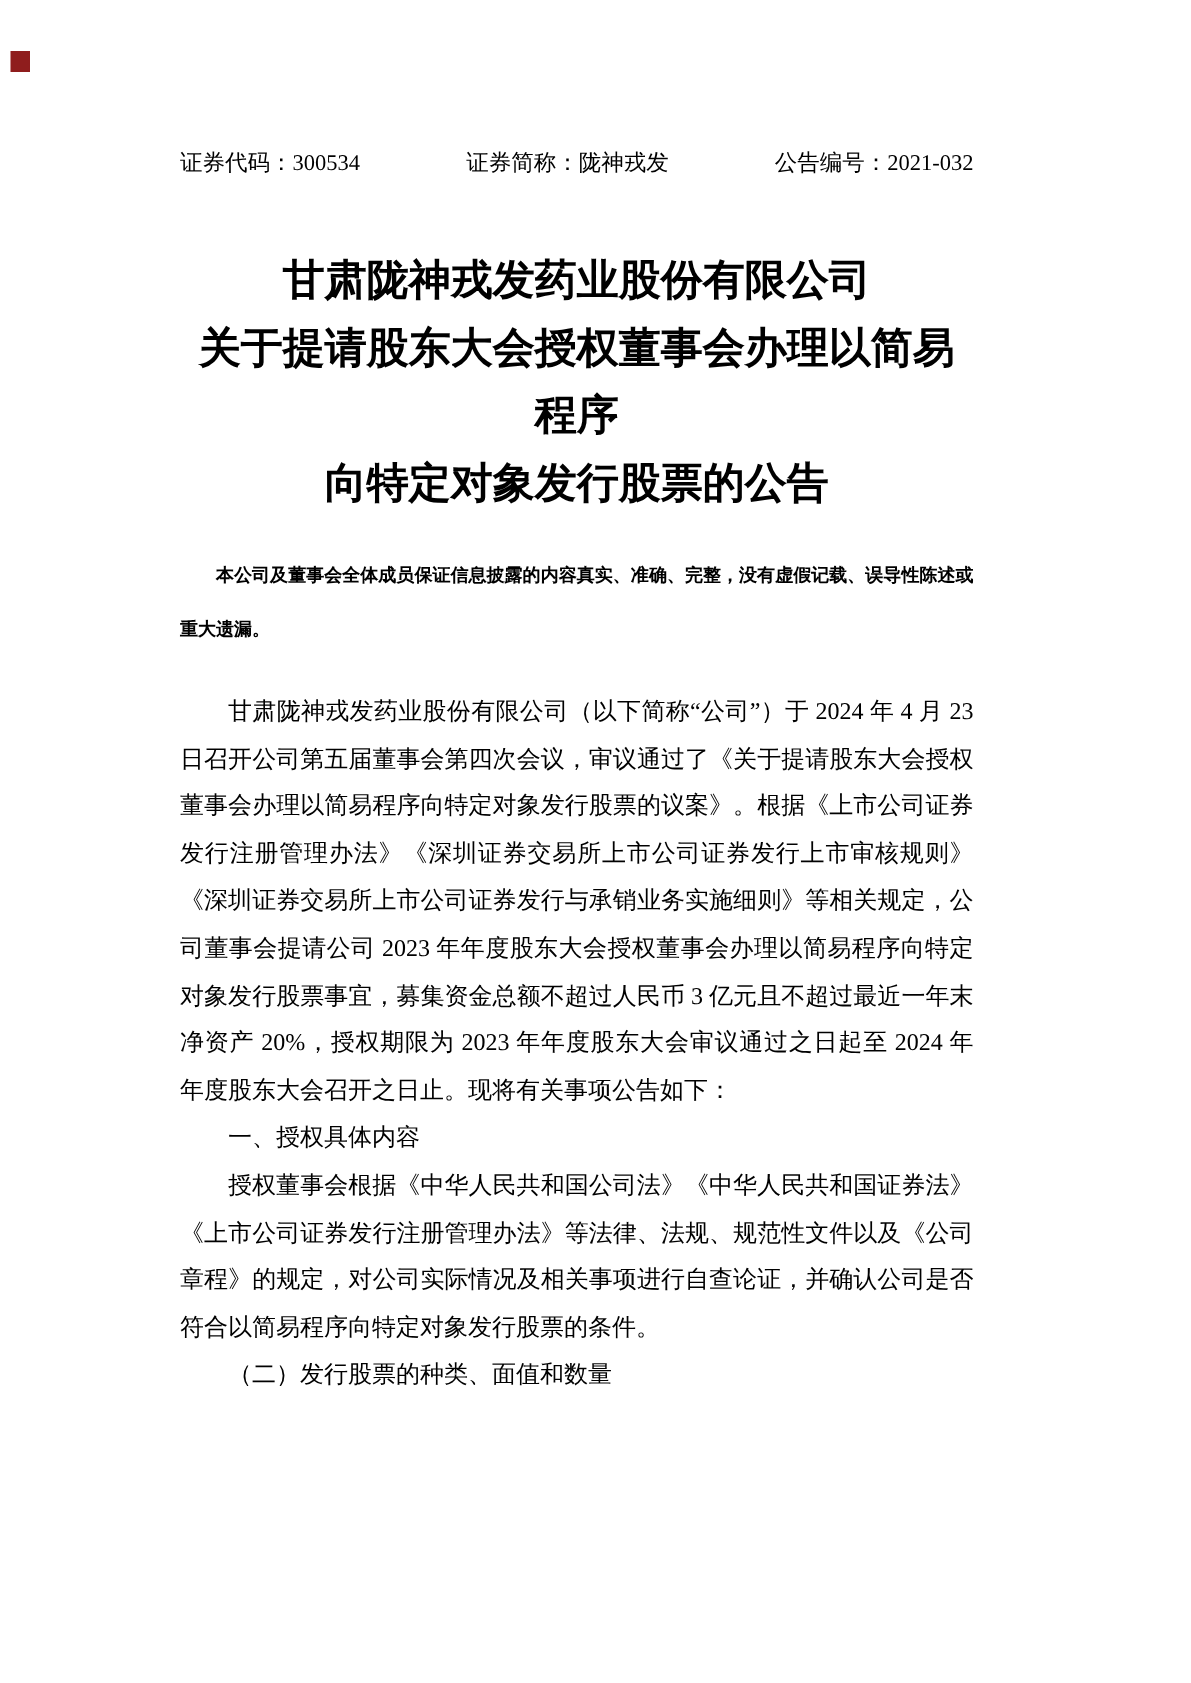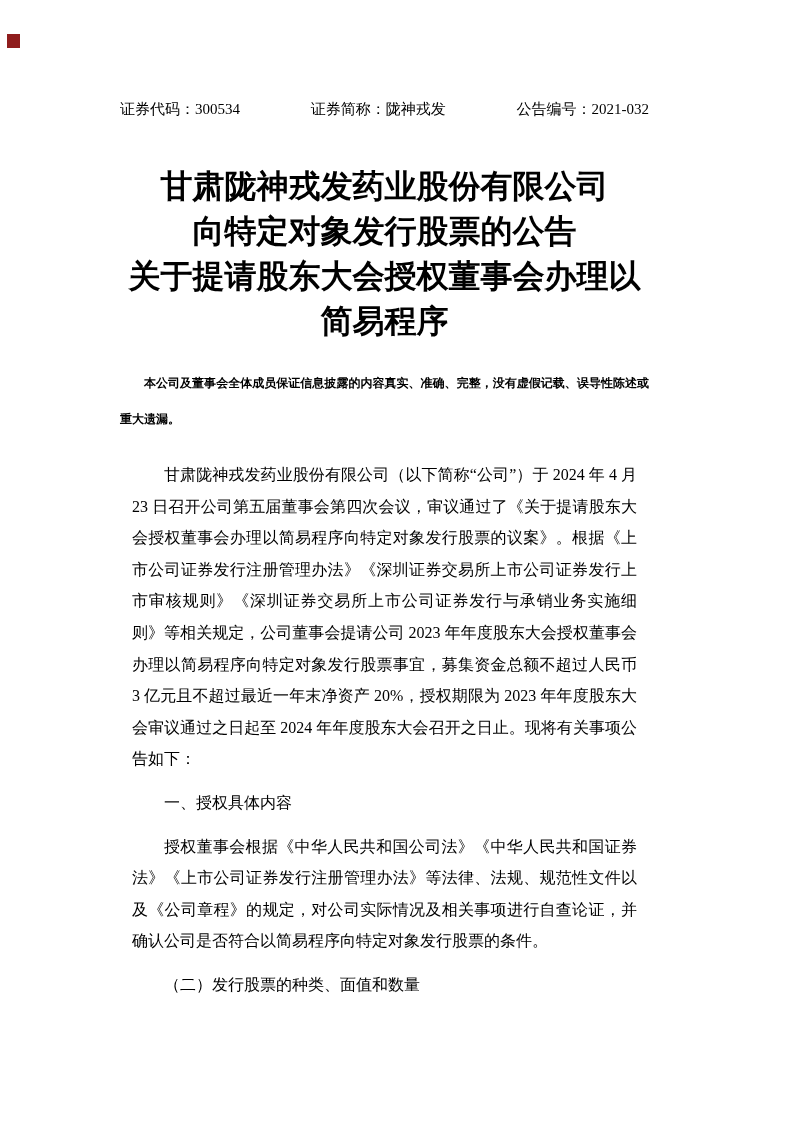--- a/index.html
+++ b/index.html
@@ -26,38 +26,38 @@
     justify-content: space-between;
     font-size: 15px;
     line-height: 18px;
     white-space: nowrap;
   }
   .title-block {
     margin-top: 46px;
     text-align: center;
     font-family: "Liberation Sans", "DejaVu Sans", sans-serif;
     font-weight: bold;
-    font-size: 32px;
+    font-size: 28px;
     line-height: 45px;
   }
   .disclaimer {
     margin: 21px 0 0 0;
     font-family: "Liberation Sans", "DejaVu Sans", sans-serif;
     font-weight: bold;
     font-size: 12px;
     line-height: 36px;
     text-align: justify;
     text-indent: 2em;
   }
   .body-text {
     margin-top: 22px;
     font-size: 16px;
     line-height: 31.6px;
   }
-  .body-text p { margin: 12px; text-indent: 2em; }
+  .body-text p { margin: 0; text-indent: 2em; }
   .para { text-align: justify; }
   .heading {
     font-family: "Liberation Sans", "DejaVu Sans", sans-serif;
     font-weight: normal;
     text-align: left;
   }
 </style>
 </head>
 <body>
 
@@ -66,22 +66,22 @@
   <div class="corner-mark" style="background-color: rgb(143, 29, 29);"></div>
 
   <div class="doc-header">
     <span>证券代码：300534</span>
     <span>证券简称：陇神戎发</span>
     <span>公告编号：2021-032</span>
   </div>
 
   <div class="title-block">
     <div class="title-line">甘肃陇神戎发药业股份有限公司</div>
+    <div class="title-line">关于提请股东大会授权董事会办理以简易程序</div>
     <div class="title-line">向特定对象发行股票的公告</div>
-    <div class="title-line">关于提请股东大会授权董事会办理以简易程序</div>
   </div>
 
   <p class="disclaimer">本公司及董事会全体成员保证信息披露的内容真实、准确、完整，没有虚假记载、误导性陈述或重大遗漏。</p>
 
   <div class="body-text">
     <p class="para">甘肃陇神戎发药业股份有限公司（以下简称“公司”）于 2024 年 4 月 23 日召开公司第五届董事会第四次会议，审议通过了《关于提请股东大会授权董事会办理以简易程序向特定对象发行股票的议案》。根据《上市公司证券发行注册管理办法》《深圳证券交易所上市公司证券发行上市审核规则》《深圳证券交易所上市公司证券发行与承销业务实施细则》等相关规定，公司董事会提请公司 2023 年年度股东大会授权董事会办理以简易程序向特定对象发行股票事宜，募集资金总额不超过人民币 3 亿元且不超过最近一年末净资产 20%，授权期限为 2023 年年度股东大会审议通过之日起至 2024 年年度股东大会召开之日止。现将有关事项公告如下：</p>
     <p class="heading">一、授权具体内容</p>
     <p class="para">授权董事会根据《中华人民共和国公司法》《中华人民共和国证券法》《上市公司证券发行注册管理办法》等法律、法规、规范性文件以及《公司章程》的规定，对公司实际情况及相关事项进行自查论证，并确认公司是否符合以简易程序向特定对象发行股票的条件。</p>
     <p class="heading">（二）发行股票的种类、面值和数量</p>
   </div>

